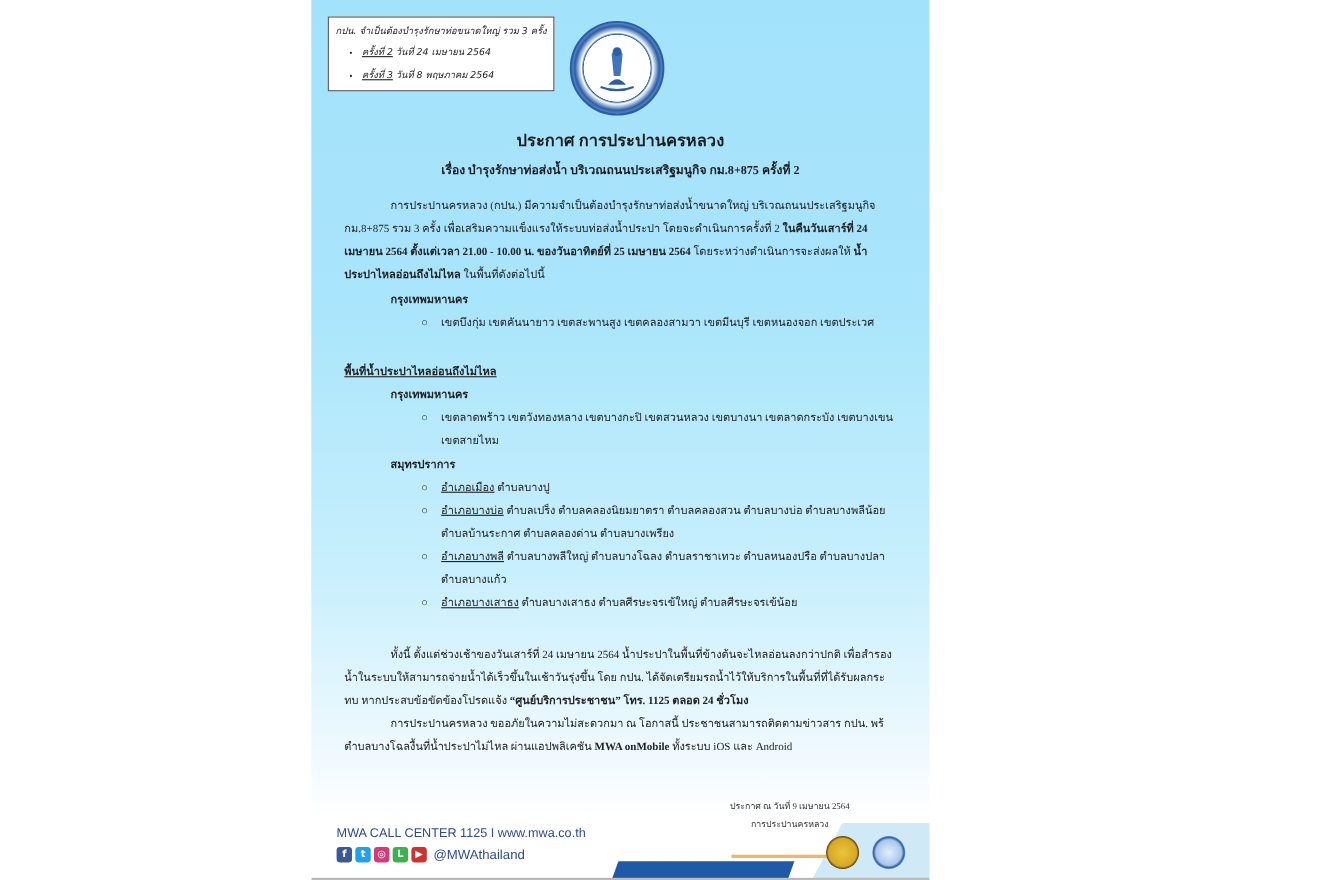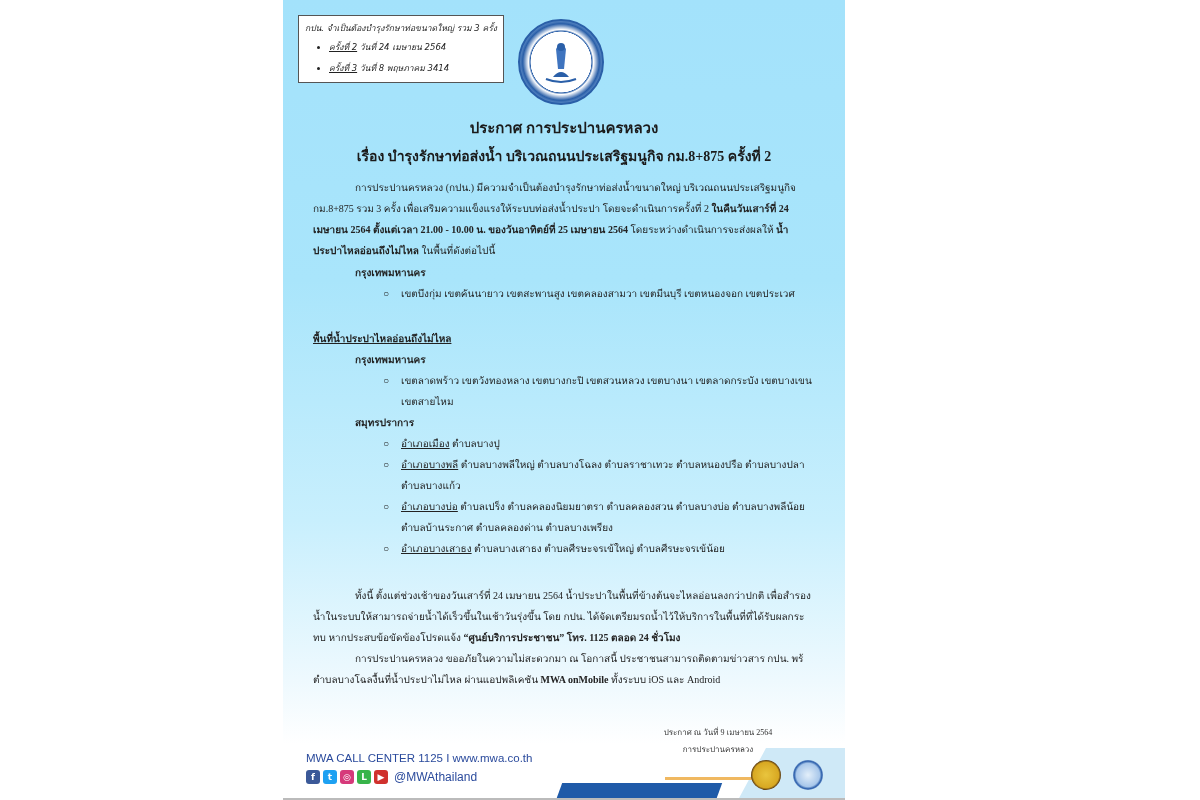--- a/index.html
+++ b/index.html
@@ -27,21 +27,21 @@
     position: absolute; left: 235px; top: 19px; width: 86px; height: 86px; border-radius: 50%;
     background: radial-gradient(circle, #ffffff 0%, #ffffff 52%, #2a5fa8 53%, #ffffff 56%, #2a5fa8 66%, #7da6d8 75%, #2a5fa8 84%, #ffffff 87%);
     border: 2px solid #2a5fa8; box-sizing: border-box;
   }
   .logo svg { position: absolute; left: 0; top: 0; }
   .title1, .title2 {
     position: absolute; left: 0; width: 562px; text-align: center; font-weight: bold; color: #1b1b1b;
     font-family: "Liberation Serif", "DejaVu Serif", serif;
   }
   .title1 { top: 116px; font-size: 15px; }
-  .title2 { top: 145px; font-size: 14px; }
+  .title2 { top: 145px; font-size: 11px; }
   .body-text {
     position: absolute; left: 30px; width: 500px;
     font-family: "Liberation Serif", "DejaVu Serif", serif; font-size: 10px; line-height: 21px; color: #222;
   }
   .indent { text-indent: 42px; }
   .b { font-weight: bold; }
   .heading-u { font-weight: bold; text-decoration: underline; }
   .sub-heading { font-weight: bold; padding-left: 42px; }
   .bullet { padding-left: 88px; text-indent: -18px; }
   .bullet .circ { display: inline-block; width: 18px; text-indent: 0; }
@@ -69,21 +69,21 @@
 </style>
 </head>
 <body>
 
 <div class="page">
 
   <div class="notice-box">
     <div class="nb-title">กปน. จำเป็นต้องบำรุงรักษาท่อขนาดใหญ่ รวม 3 ครั้ง</div>
     <ul>
       <li><span class="u">ครั้งที่ 2</span><span> วันที่ 24 เมษายน 2564</span></li>
-      <li><span class="u">ครั้งที่ 3</span><span> วันที่ 8 พฤษภาคม 3414</span></li>
+      <li><span class="u">ครั้งที่ 3</span><span> วันที่ 8 พฤษภาคม 2564</span></li>
     </ul>
   </div>
 
   <div class="logo">
     <svg width="82" height="82" viewBox="0 0 82 82">
       <circle cx="41" cy="41" r="24" fill="#ffffff"></circle>
       <path d="M33 56 Q41 46 49 56 Z" fill="#2a5fa8"></path>
       <path d="M36 28 Q41 20 46 28 L44 48 L38 48 Z" fill="#3f74bf"></path>
       <circle cx="41" cy="26" r="4" fill="#2a5fa8"></circle>
       <path d="M26 58 Q41 64 56 58" stroke="#2a5fa8" stroke-width="2" fill="none"></path>
@@ -101,22 +101,22 @@
     <div class="sub-heading">กรุงเทพมหานคร</div>
     <div class="bullet"><span class="circ">○</span><span>เขตบึงกุ่ม เขตคันนายาว เขตสะพานสูง เขตคลองสามวา เขตมีนบุรี เขตหนองจอก เขตประเวศ</span></div>
   </div>
 
   <div class="body-text" style="top:328px;">
     <div class="heading-u">พื้นที่น้ำประปาไหลอ่อนถึงไม่ไหล</div>
     <div class="sub-heading">กรุงเทพมหานคร</div>
     <div class="bullet"><span class="circ">○</span><span>เขตลาดพร้าว เขตวังทองหลาง เขตบางกะปิ เขตสวนหลวง เขตบางนา เขตลาดกระบัง เขตบางเขน เขตสายไหม</span></div>
     <div class="sub-heading">สมุทรปราการ</div>
     <div class="bullet"><span class="circ">○</span><span class="u">อำเภอเมือง</span><span> ตำบลบางปู</span></div>
+    <div class="bullet"><span class="circ">○</span><span class="u">อำเภอบางบ่อ</span><span> ตำบลเปร็ง ตำบลคลองนิยมยาตรา ตำบลคลองสวน ตำบลบางบ่อ ตำบลบางพลีน้อย ตำบลบ้านระกาศ ตำบลคลองด่าน ตำบลบางเพรียง</span></div>
     <div class="bullet"><span class="circ">○</span><span class="u">อำเภอบางพลี</span><span> ตำบลบางพลีใหญ่ ตำบลบางโฉลง ตำบลราชาเทวะ ตำบลหนองปรือ ตำบลบางปลา ตำบลบางแก้ว</span></div>
-    <div class="bullet"><span class="circ">○</span><span class="u">อำเภอบางบ่อ</span><span> ตำบลเปร็ง ตำบลคลองนิยมยาตรา ตำบลคลองสวน ตำบลบางบ่อ ตำบลบางพลีน้อย ตำบลบ้านระกาศ ตำบลคลองด่าน ตำบลบางเพรียง</span></div>
     <div class="bullet"><span class="circ">○</span><span class="u">อำเภอบางเสาธง</span><span> ตำบลบางเสาธง ตำบลศีรษะจรเข้ใหญ่ ตำบลศีรษะจรเข้น้อย</span></div>
   </div>
 
 
   <div class="body-text" style="top:585px;">
     <div class="indent"><span>ทั้งนี้ ตั้งแต่ช่วงเช้าของวันเสาร์ที่ 24 เมษายน 2564 น้ำประปาในพื้นที่ข้างต้นจะไหลอ่อนลงกว่าปกติ เพื่อสำรองน้ำในระบบให้สามารถจ่ายน้ำได้เร็วขึ้นในเช้าวันรุ่งขึ้น โดย กปน. ได้จัดเตรียมรถน้ำไว้ให้บริการในพื้นที่ที่ได้รับผลกระทบ หากประสบข้อขัดข้องโปรดแจ้ง </span><span class="b">“ศูนย์บริการประชาชน” โทร. 1125 ตลอด 24 ชั่วโมง</span></div>
   </div>
 
   <div class="body-text" style="top:648px;">
     <div class="indent"><span>การประปานครหลวง ขออภัยในความไม่สะดวกมา ณ โอกาสนี้ ประชาชนสามารถติดตามข่าวสาร กปน. พร้ตำบลบางโฉลงื้นที่น้ำประปาไม่ไหล ผ่านแอปพลิเคชัน </span><span class="b">MWA onMobile</span><span> ทั้งระบบ iOS และ Android</span></div>

